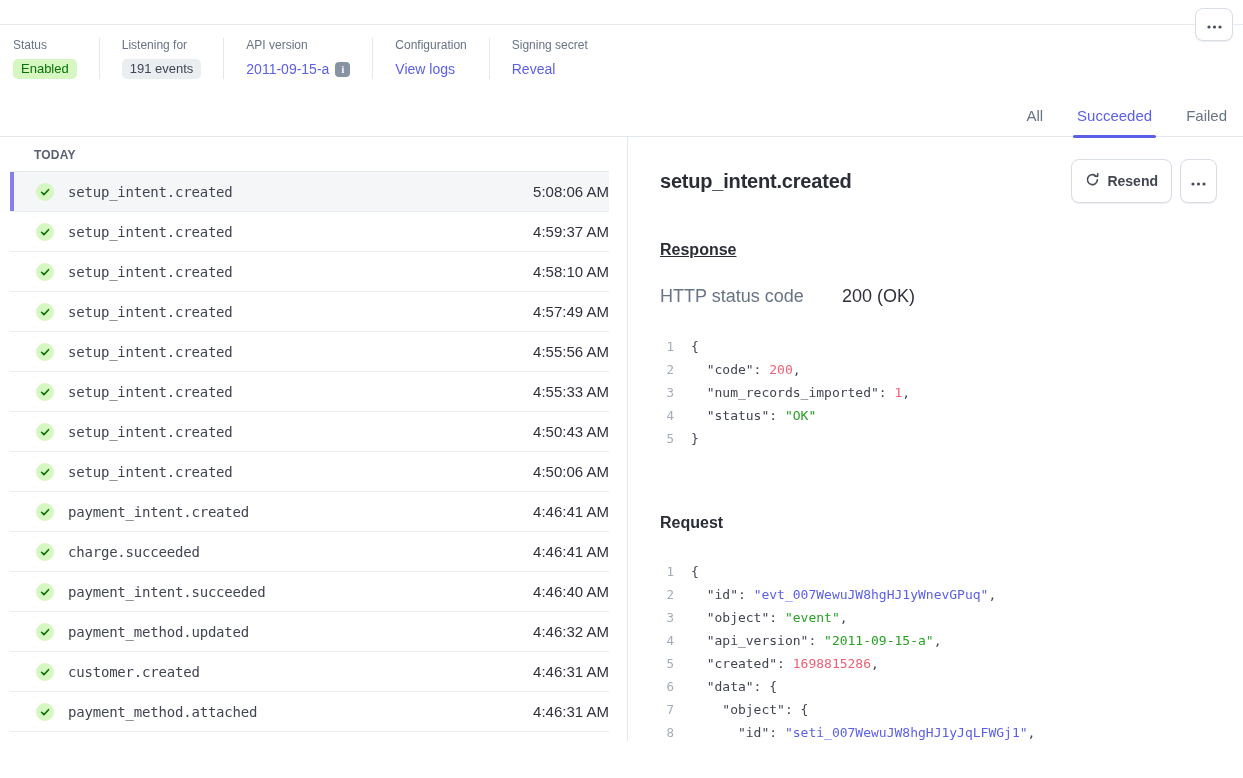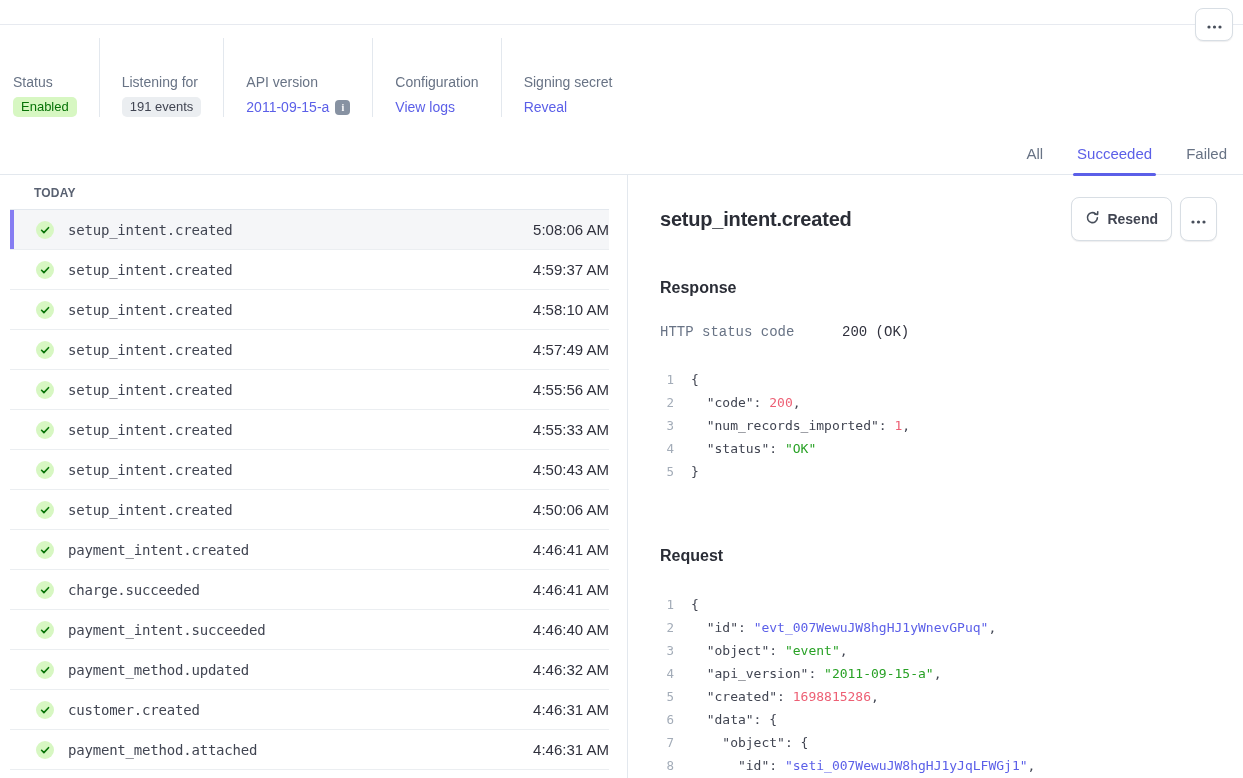--- a/index.html
+++ b/index.html
@@ -14,21 +14,21 @@
   .icon-btn { display:inline-flex; align-items:center; justify-content:center;
     background:#fff; border:1px solid #d8dee4; border-radius:8px;
     box-shadow:0 1px 1px rgba(33,39,52,.08); cursor:pointer; }
   .header-overflow { position:absolute; right:10px; top:8px; width:38px; height:33px; }
 
   
   .meta { display:flex; align-items:flex-start; padding:13px 0 16px; }
   .meta-item { padding:0 22px; }
   .meta-item:first-child { padding-left:13px; }
   .meta-item + .meta-item { border-left:1px solid #e3e8ee; }
-  .meta-label { font-size:14px; color:#687385; margin-bottom:7px;margin-top:36px; }
+  .meta-label { font-size:12px; color:#687385; margin-bottom:7px; }
   .meta-value { font-size:14px; display:flex; align-items:center; gap:6px; min-height:20px; }
   .badge { font-size:13px; font-weight:500; padding:2px 8px 3px; border-radius:5px; }
   .badge-green { background:var(--success-bg,#d7f7c2); color:var(--success-text,#077307); }
   .badge-gray  { background:var(--badge-gray-bg,#ebeef1); color:#414552; }
   .link { color:var(--accent,#5b5fe8); font-weight:500; cursor:pointer; }
   .info-icon { display:inline-flex; align-items:center; justify-content:center;
     width:15px; height:15px; border-radius:4px; background:#8792a2; color:#fff;
     font-size:10px; font-weight:700; font-family:"Liberation Serif", serif; }
 
   
@@ -61,23 +61,23 @@
   .detail-header { display:flex; align-items:center; justify-content:space-between;
     margin-top:22px; }
   .detail-title { font-size:20px; font-weight:700; color:#2a2d36; letter-spacing:-0.2px; }
   .actions { display:flex; gap:8px; }
   .btn { display:inline-flex; align-items:center; gap:7px; height:44px; padding:0 13px;
     background:#fff; border:1px solid #d8dee4; border-radius:8px;
     box-shadow:0 1px 1px rgba(33,39,52,.08); font-size:14px; font-weight:600;
     color:#414552; cursor:pointer; font-family:inherit; }
   .btn-sq { width:37px; padding:0; justify-content:center; }
   .section-heading { font-size:16px; font-weight:700; color:#2a2d36; }
-  .response-heading { margin-top:38px; }
+  .response-heading { margin-top:38px;text-decoration:underline; }
   .request-heading { margin-top:64px; }
-  .kv-row { display:flex; margin-top:27px; font-size:14px;font-family:Liberation Mono, monospace; }
+  .kv-row { display:flex; margin-top:27px; font-size:18px; }
   .kv-label { width:182px; color:#687385; }
   .kv-value { color:#30313d; }
   .code { margin-top:28px; }
   .code-line { display:flex; line-height:23px; font-family:"DejaVu Sans Mono", monospace;
     font-size:13px; }
   .ln { width:14px; flex:none; text-align:right; margin-right:17px;
     color:var(--line-number,#a3acb8); font-size:12.5px; }
   .code-text { white-space:pre; color:#414552; }
   .tok-p { color:#414552; }
   .tok-n { color:var(--code-number,#ed5f74); }

